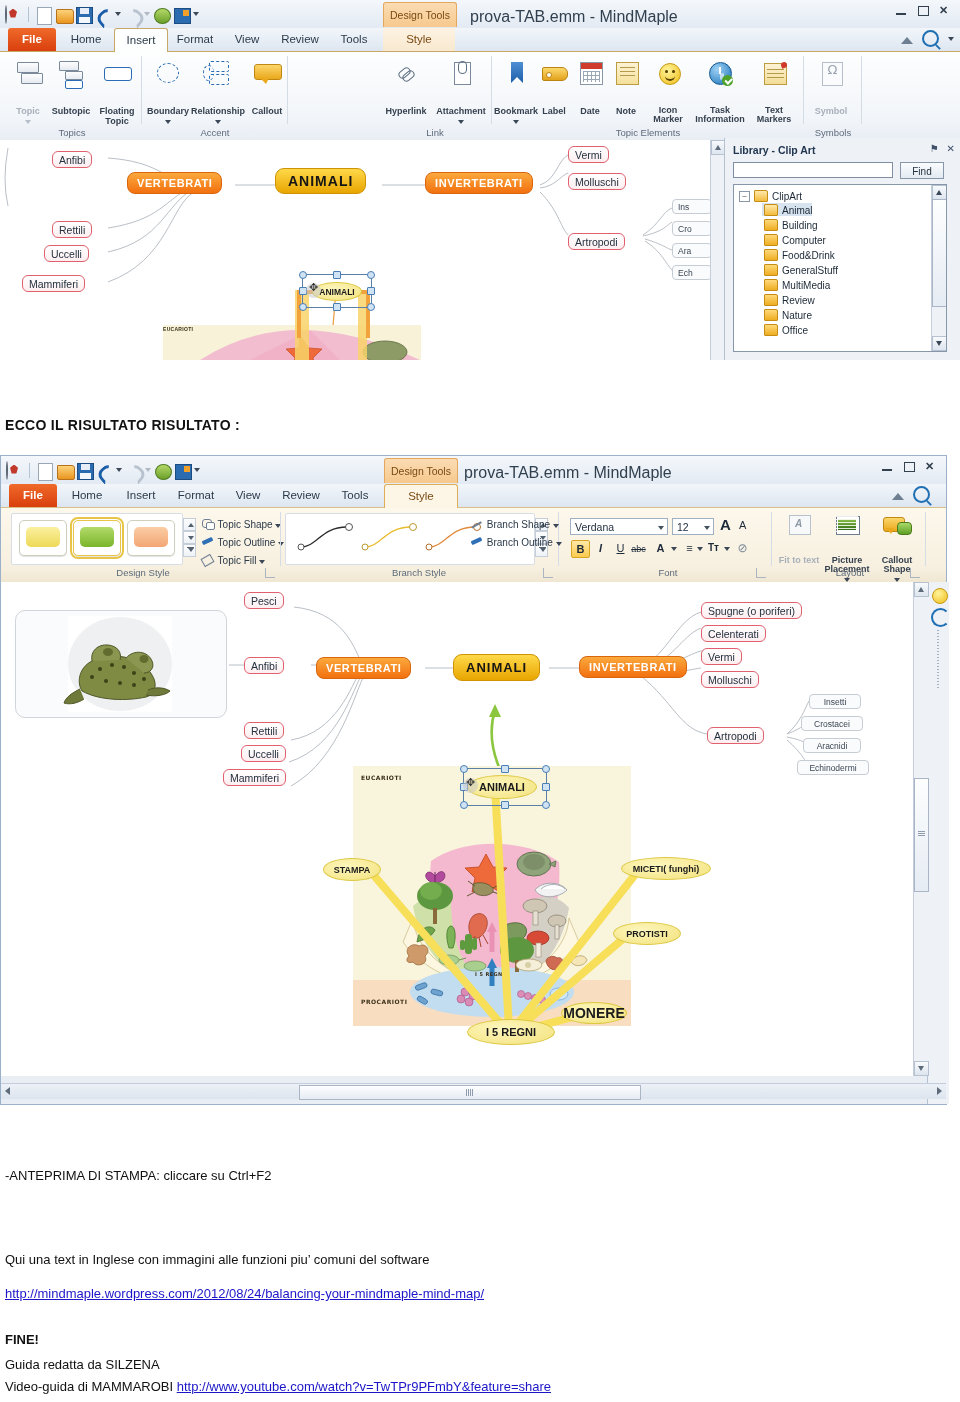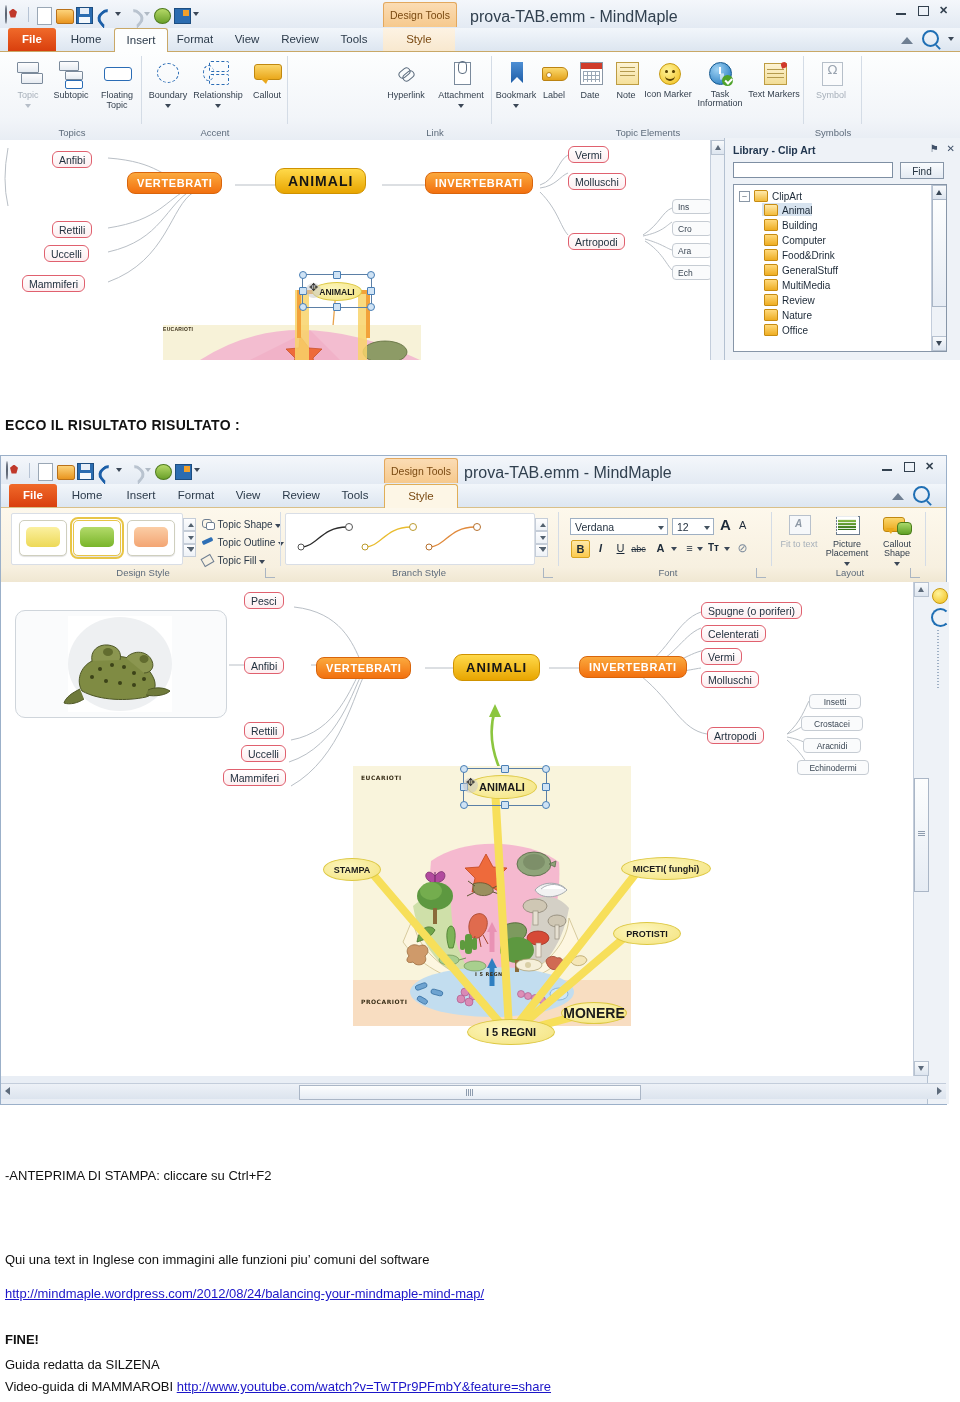--- a/index.html
+++ b/index.html
@@ -53,21 +53,21 @@
   .ic-search{width:13px;height:13px;border:2px solid #1f6fb4;border-radius:50%;position:relative;}
   .ic-search:after{content:"";position:absolute;right:-4px;bottom:-3px;width:6px;height:2px;background:#1f6fb4;transform:rotate(45deg);}
 
   
   .ribbon{position:relative;background:linear-gradient(to bottom,#fdfefe 0%,#f2f5f9 75%,#e8edf4 100%);height:88px;border-bottom:1px solid #b9c5d3;}
   .ribbon.style{background:linear-gradient(to bottom,#fdf8ec 0%,#f7f0e0 80%,#f0e7d2 100%);border-bottom:1px solid #d9bf88;}
   .rgroup{position:absolute;top:0;bottom:0;}
   .rgroup .rlabel{position:absolute;bottom:2px;left:0;right:0;text-align:center;font-size:9.5px;color:#5d6b7b;}
   .rgroup .rsep{position:absolute;top:4px;bottom:16px;right:0;width:1px;background:#d4dce6;}
   .rbtn{position:absolute;text-align:center;font-size:9px;color:#35414f;line-height:10px;width:46px;}
-  .rbtn .lbl{display:block;margin-top:2px;}
+  .rbtn .lbl{display:block;margin-top:18px;font-weight:bold;}
   .rbtn.dis{color:#a7b0ba;}
   .rico{width:30px;height:30px;margin:0 auto;position:relative;display:block;}
 
   
   .sh-box{position:absolute;border:1.3px solid #7b8a9b;background:linear-gradient(#fdfdfe,#e6ebf1);border-radius:1px;}
   .sh-boxblue{position:absolute;border:1.4px solid #2a6cb5;background:#fff;border-radius:2px;}
   .sh-dash{position:absolute;border:1.4px dashed #2a6cb5;border-radius:50%;}
   .sh-dashbox{position:absolute;border:1.4px dashed #2a6cb5;border-radius:2px;}
   .callout-ic{position:absolute;left:2px;top:6px;width:26px;height:14px;background:linear-gradient(#fbd66a,#eaa81c);border:1px solid #c08810;border-radius:3px;}
   .callout-ic:after{content:"";position:absolute;left:5px;bottom:-5px;border-left:6px solid transparent;border-right:3px solid transparent;border-top:6px solid #eaa81c;}
@@ -613,20 +613,30 @@
       <div class="spinner" style="left:256px;top:10px">
         <div class="up"></div>
         <div class="dn"></div>
         <div class="more"></div>
       </div>
       <div class="rlabel" style="bottom:4px">Branch Style</div>
       <div class="grpdlg" style="right:6px;bottom:4px"></div>
       <div class="rsep"></div>
     </div>
 
+    <div class="rgroup" style="left:463px;width:110px">
+      <div class="minibtn" style="left:6px;top:10px">
+        <span class="bico"><i style="position:absolute;left:1px;top:6px;width:11px;height:1.6px;background:#6f7f92;transform:rotate(-30deg)"></i></span>
+        <span>Branch Shape</span> <span class="caret"></span>
+      </div>
+      <div class="minibtn" style="left:6px;top:28px">
+        <span class="bico"><i style="position:absolute;left:1px;top:3px;width:11px;height:4px;background:#2e6fb5;transform:rotate(-25deg);border-radius:1px"></i></span>
+        <span>Branch Outline</span> <span class="caret"></span>
+      </div>
+    </div>
 
     <div class="rgroup" style="left:563px;width:208px">
       <div class="fontbox" style="left:6px;top:10px;width:98px">
         <span>Verdana</span><i class="dd"></i>
       </div>
       <div class="fontbox" style="left:108px;top:10px;width:42px">
         <span>12</span><i class="dd"></i>
       </div>
       <div style="position:absolute;left:156px;top:8px;font-size:15px;font-weight:bold;color:#1e2b3a">A</div>
       <div style="position:absolute;left:175px;top:11px;font-size:11px;color:#1e2b3a">A</div>

